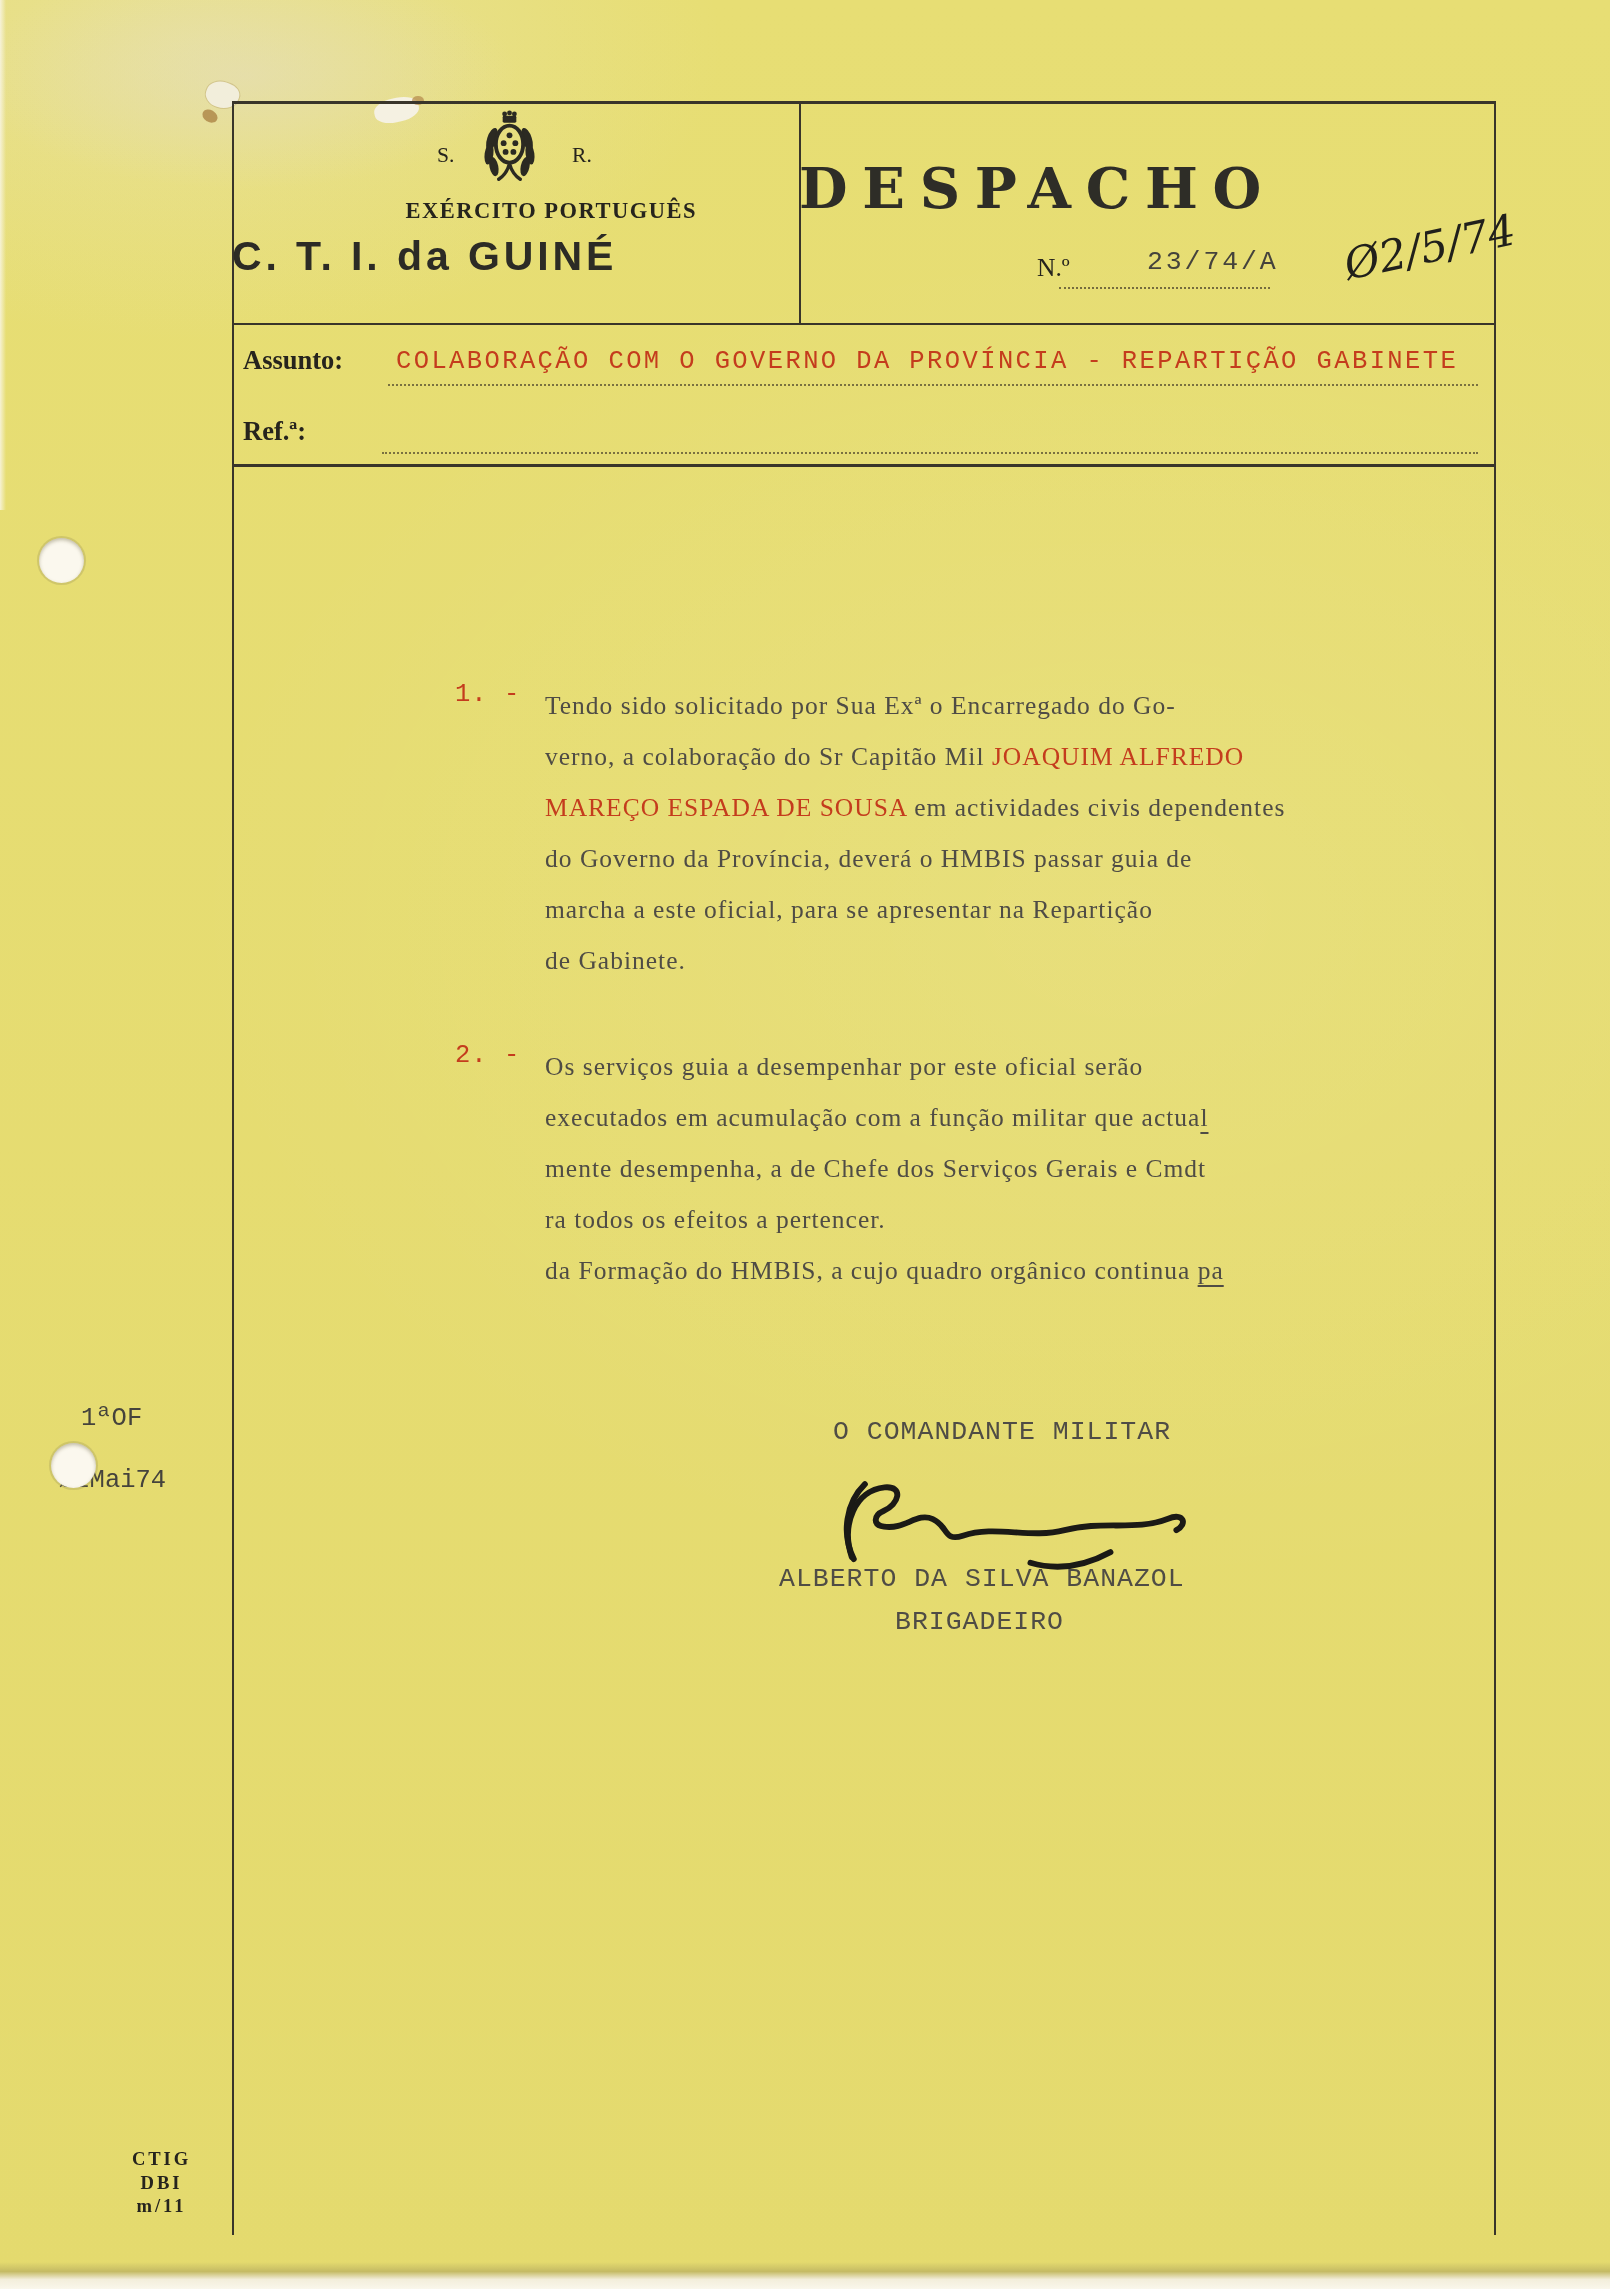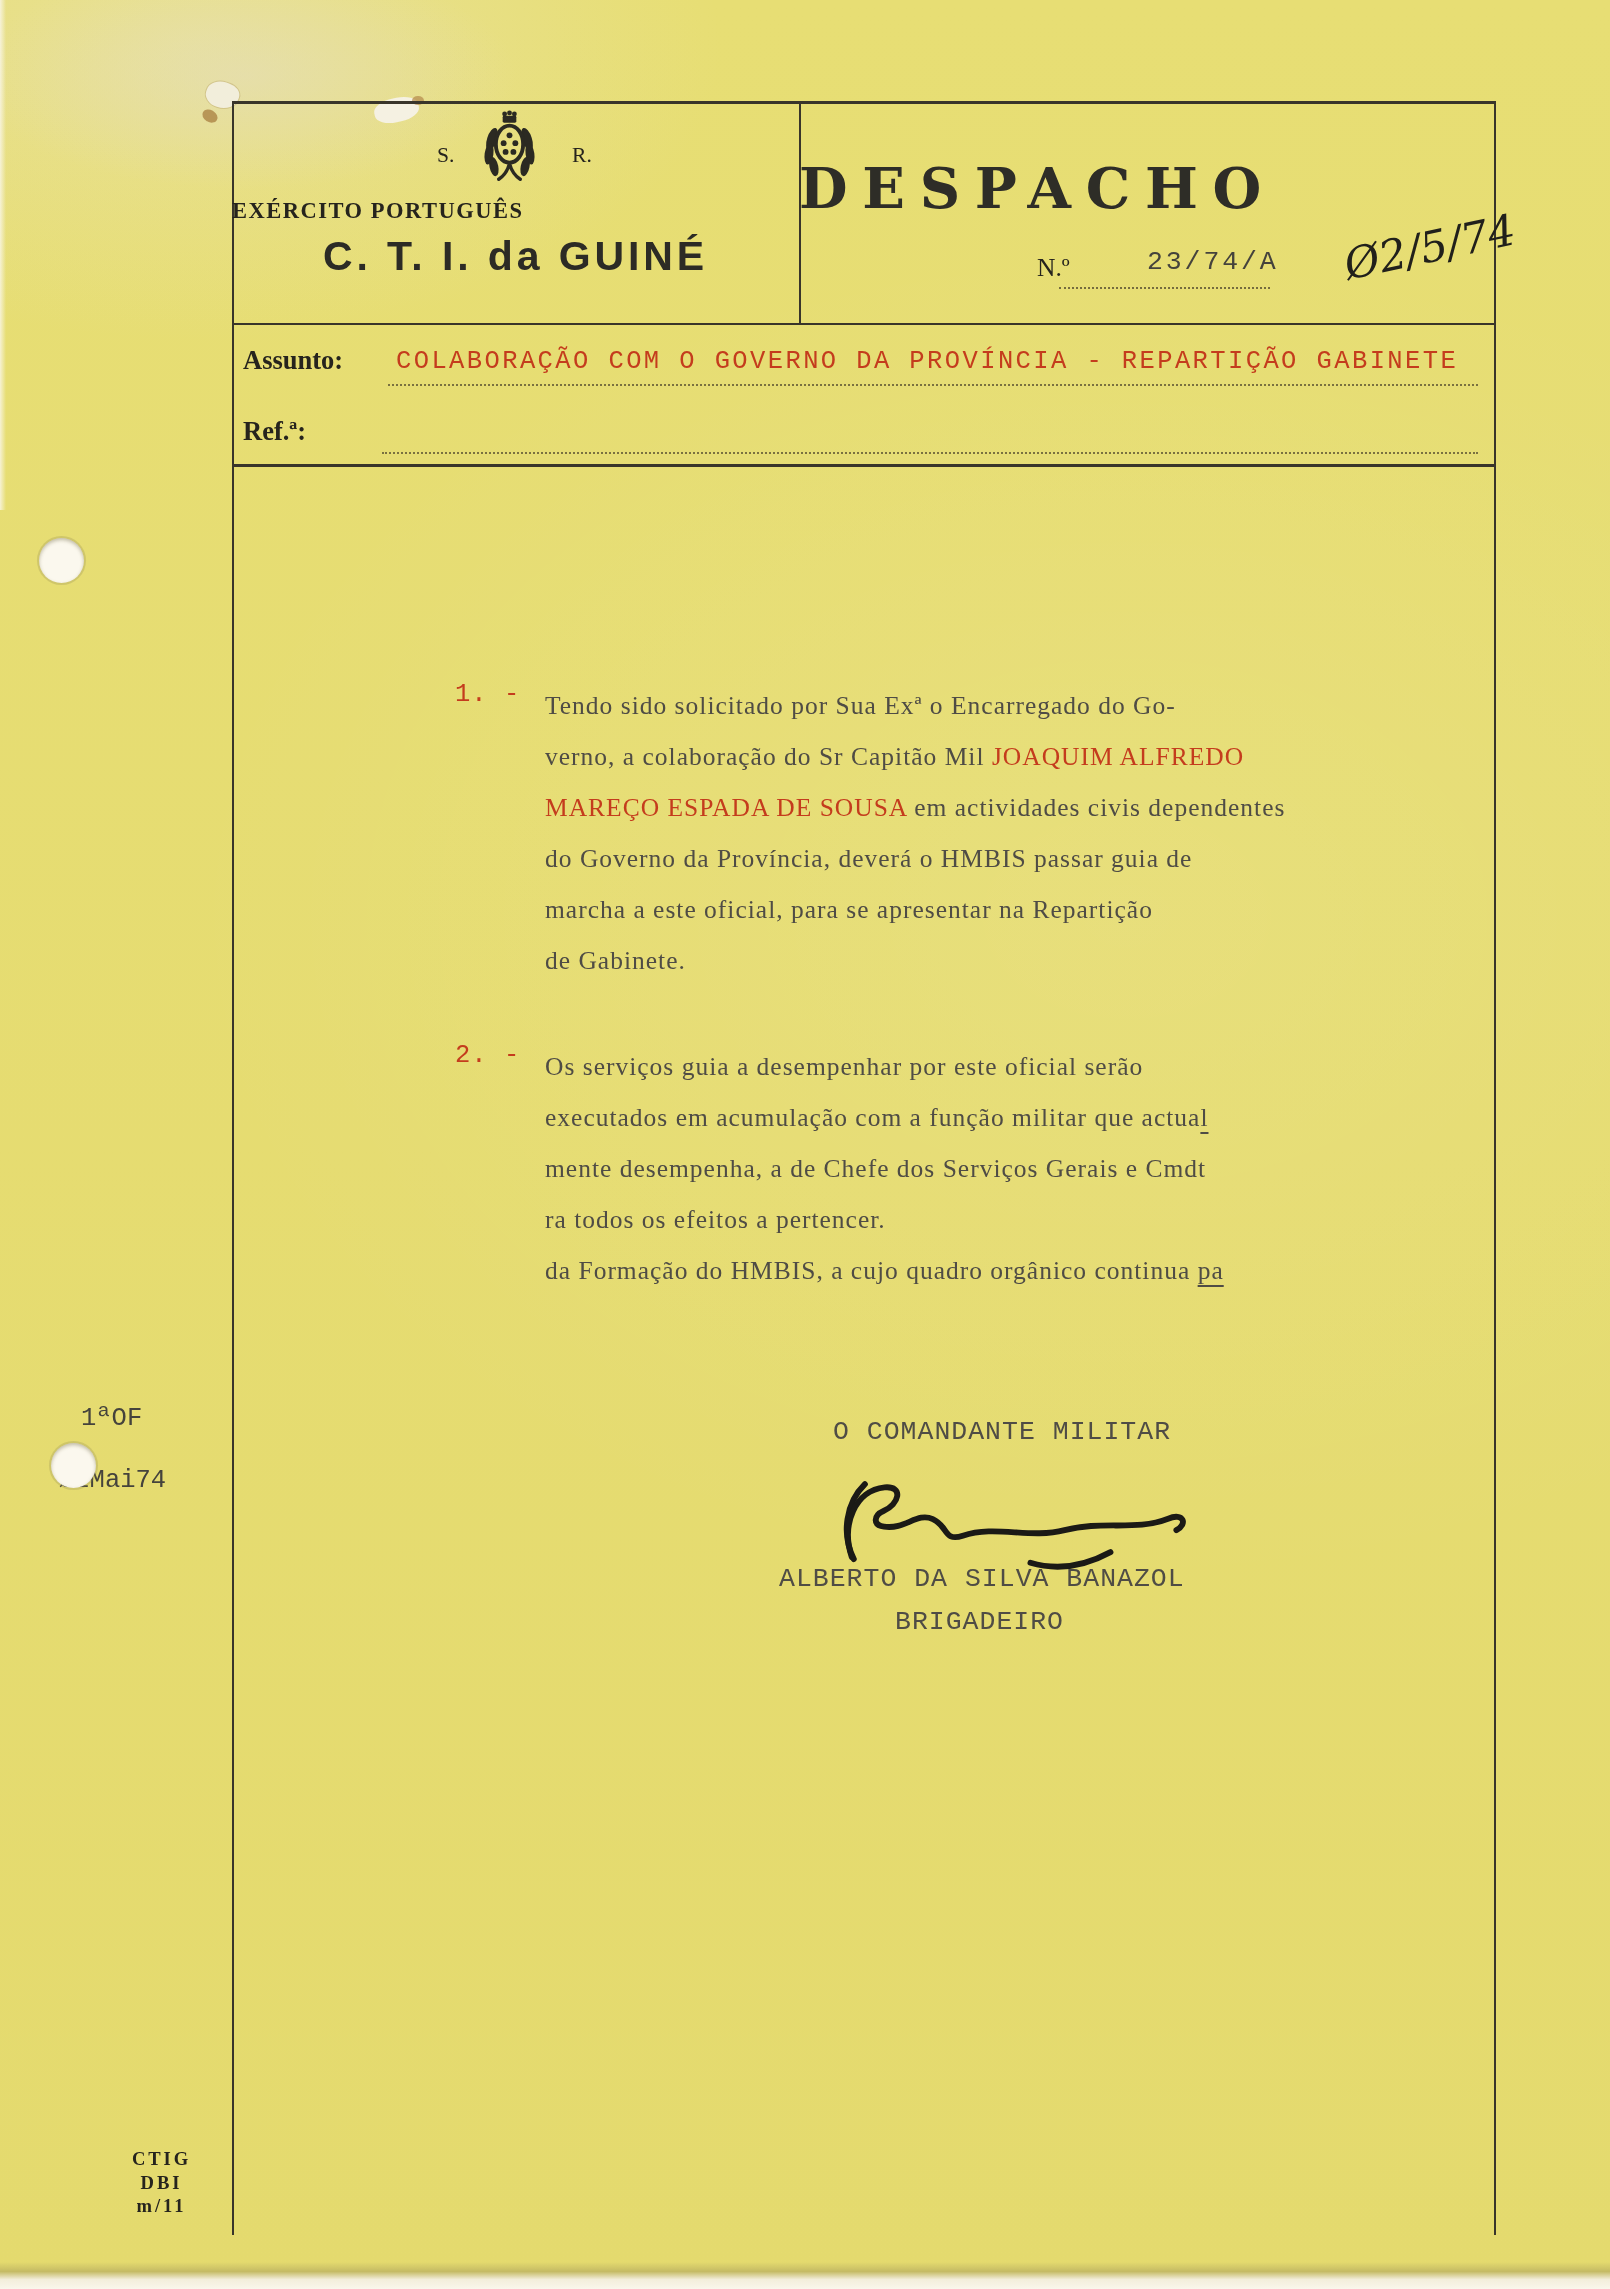--- a/index.html
+++ b/index.html
@@ -18,23 +18,23 @@
   
   .rule{position:absolute;background:var(--rule,#39352a);}
   .rule-top{left:232px;top:101px;width:1263px;height:2.9px;}
   .rule-mid{left:232px;top:323px;width:1263px;height:2px;}
   .rule-low{left:232px;top:464px;width:1263px;height:2.9px;}
   .rule-left{left:232px;top:101px;width:2px;height:2134px;}
   .rule-right{left:1494px;top:101px;width:2px;height:2134px;}
   .rule-divider{left:799px;top:101px;width:2px;height:224px;}
   
   .initial{position:absolute;font:21.6px "Liberation Serif",serif;color:var(--print,#26241d);}
-  .org-name{position:absolute;left:232px;top:198px;width:465px;text-align:left;
+  .org-name{position:absolute;left:232px;top:198px;width:465px;text-align:right;
     font:700 22.5px "Liberation Serif",serif;letter-spacing:1.5px;color:var(--print,#26241d);}
-  .unit-name{position:absolute;left:232px;top:233px;width:567px;text-align:center;
+  .unit-name{position:absolute;left:232px;top:233px;width:567px;text-align:left;
     font:700 41px "Liberation Sans",sans-serif;letter-spacing:3.9px;color:#2c2b25;}
   .doc-title{position:absolute;left:799px;top:155px;width:695px;text-align:left;
     font:600 56px "DejaVu Serif",serif;letter-spacing:14.7px;color:#2e2d27;}
   .number-label{position:absolute;left:1037px;top:253px;font:25.5px "Liberation Serif",serif;color:var(--print,#26241d);}
   .number-value{position:absolute;left:1102px;top:247px;font:26.5px "Liberation Mono",monospace;
     letter-spacing:2.9px;color:#45433c;margin-left:45px;}
   .number-dots{position:absolute;left:1059px;top:263px;width:211px;height:23.5px;
     border-bottom:2.9px dotted #756c3e;}
   .hand-date{position:absolute;left:1343px;top:222px;font:italic 43px "DejaVu Serif",serif;
     color:var(--pen,#21201b);transform:rotate(-12deg);}

